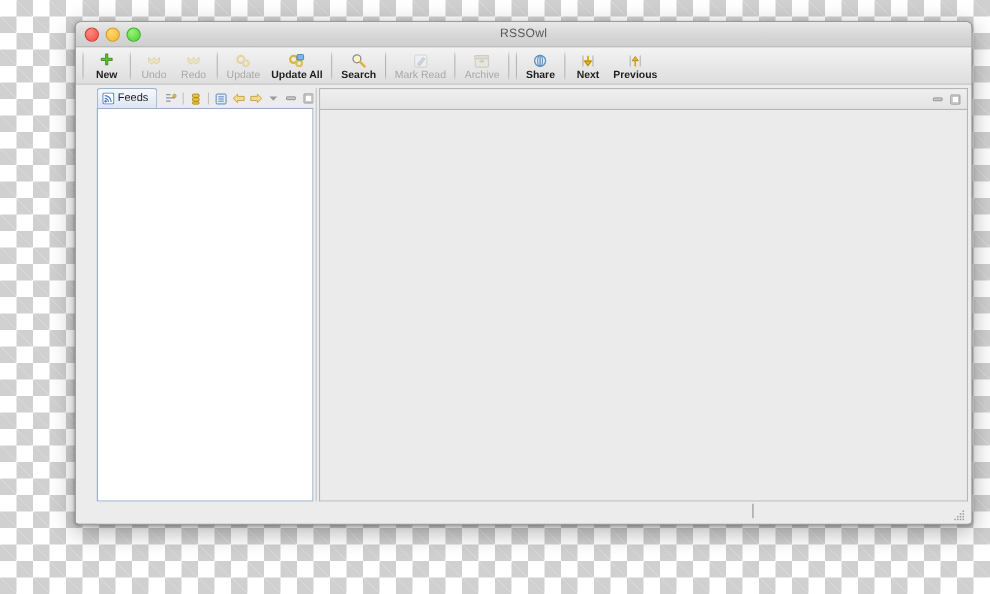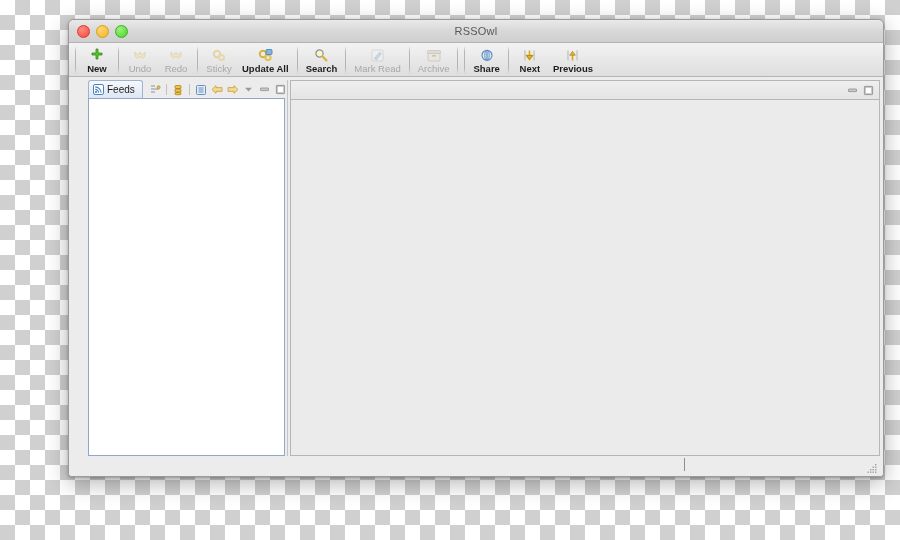--- a/index.html
+++ b/index.html
@@ -179,21 +179,21 @@
     <div class="tb-sep"></div>
 
     <div class="tb-group">
       <div class="tb-item disabled">
         <span class="tb-ico">
           <svg width="14" height="13" viewBox="0 0 14 13">
             <circle cx="5" cy="5" r="3.2" fill="none" stroke="#d8b441" stroke-width="2"></circle>
             <circle cx="9.5" cy="8.5" r="2.6" fill="none" stroke="#e0c059" stroke-width="2"></circle>
           </svg>
         </span>
-        <span class="tb-lab">Sticky</span>
+        <span class="tb-lab">Update</span>
       </div>
       <div class="tb-item bold">
         <span class="tb-ico">
           <svg width="15" height="13" viewBox="0 0 15 13">
             <circle cx="5" cy="5" r="3.2" fill="none" stroke="#d8b441" stroke-width="2"></circle>
             <circle cx="10" cy="8.5" r="2.6" fill="none" stroke="#e0c059" stroke-width="2"></circle>
             <rect x="8" y="0.5" width="6" height="5" rx="1" fill="#7fb6e8" stroke="#3f7cb5" stroke-width="0.8"></rect>
           </svg>
         </span>
         <span class="tb-lab">Update All</span>

